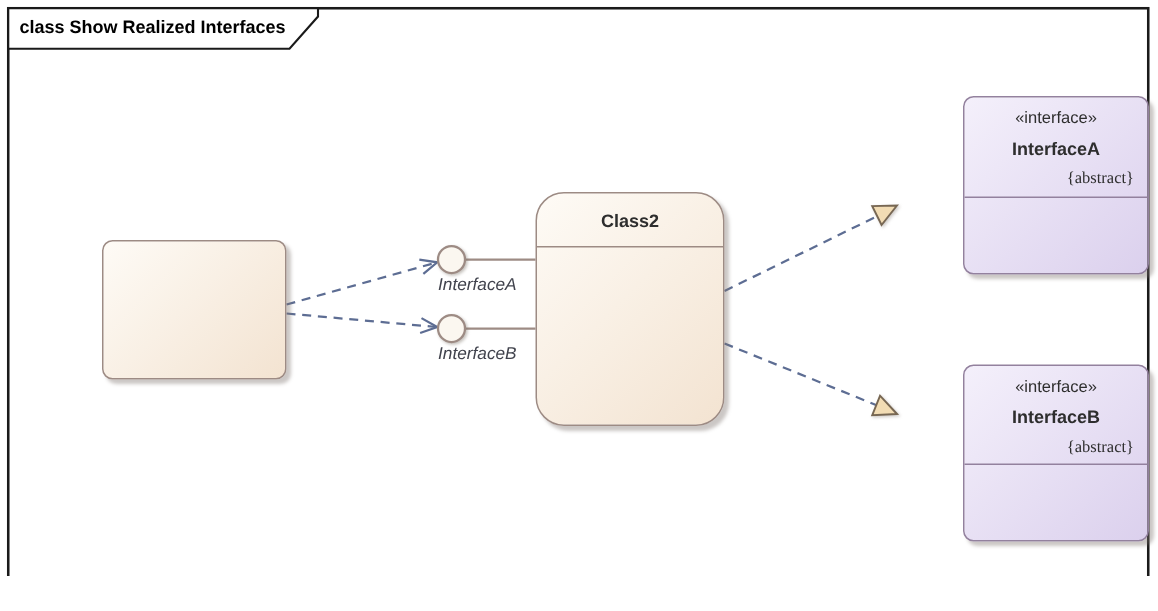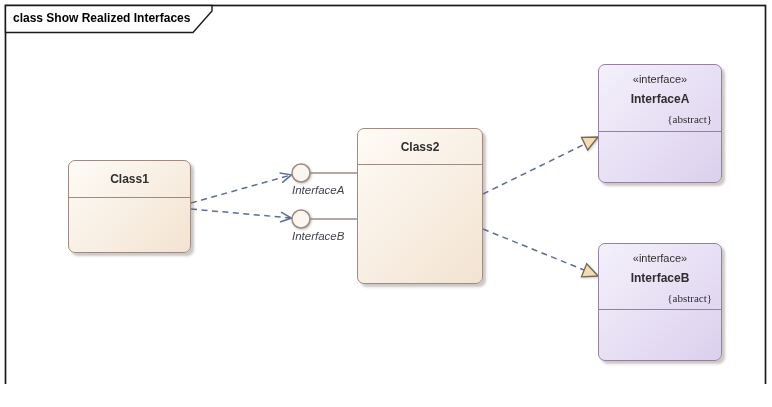--- a/index.html
+++ b/index.html
@@ -31,20 +31,21 @@
     box-sizing: border-box;
     display: flex; flex-direction: column;
   }
   .node.cream {
     border-color: var(--class-border);
     background: linear-gradient(135deg, var(--class-fill-light) 0%, var(--class-fill-dark) 100%);
   }
   .node.lavender {
     border-color: var(--interface-border);
     background: linear-gradient(135deg, var(--interface-fill-light) 0%, var(--interface-fill-dark) 100%);
+    margin-left: 44px;
   }
   .node-header {
     box-sizing: border-box;
     border-bottom: 1.5px solid;
     border-color: inherit;
     display: flex; align-items: center; justify-content: center;
   }
   .node.cream .node-header { border-bottom-color: var(--class-border); }
   .node.lavender .node-header { border-bottom-color: var(--interface-border); }
   .node-title { font-size: 12px; font-weight: bold; color: var(--title-text); }
@@ -103,27 +104,24 @@
 
     <path class="dashed" d="M483,194 L585,144"></path>
     <polygon class="realize-head" points="598,137 587.7,150 581.5,137.4"></polygon>
     <path class="dashed" d="M483,229 L584,270"></path>
     <polygon class="realize-head" points="598,276 581.5,276.8 586.7,263.8"></polygon>
   </svg>
 
   <div class="frame-tab-label">class Show Realized Interfaces</div>
 
   <div class="node cream" style="left:68px; top:160px; width:123px; height:93px;">
-    <div class="node-header" style="height:37px;">
-      <span class="node-title">Class1</span>
-    </div>
     <div class="node-body"></div>
   </div>
 
-  <div class="node cream" style="left:357px; top:128px; width:126px; height:156px;">
+  <div class="node cream" style="left:357px; top:128px; width:126px; height:156px;border-radius:19px;">
     <div class="node-header" style="height:36px;">
       <span class="node-title">Class2</span>
     </div>
     <div class="node-body"></div>
   </div>
 
   <div class="node lavender" style="left:598px; top:64px; width:124px; height:119px;">
     <div class="node-header iface-header" style="height:67px;">
       <div class="stereotype">«interface»</div>
       <div class="iface-name">InterfaceA</div>

